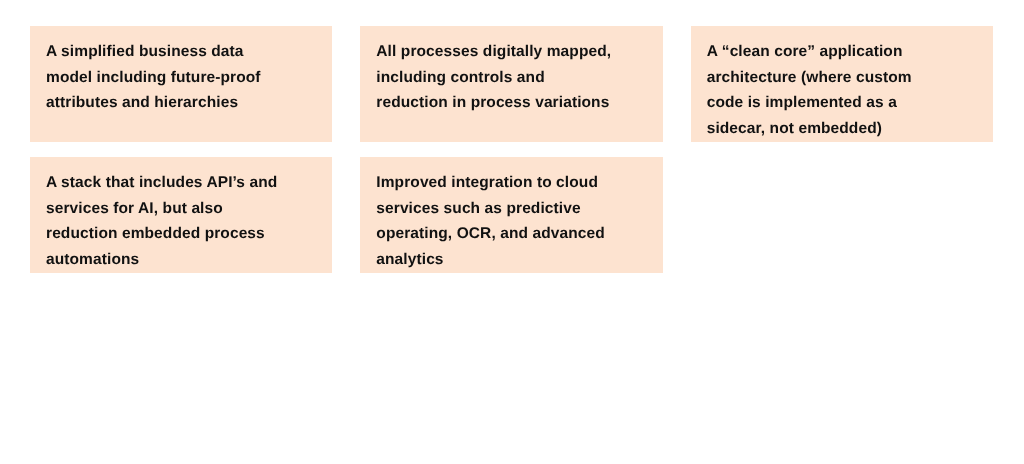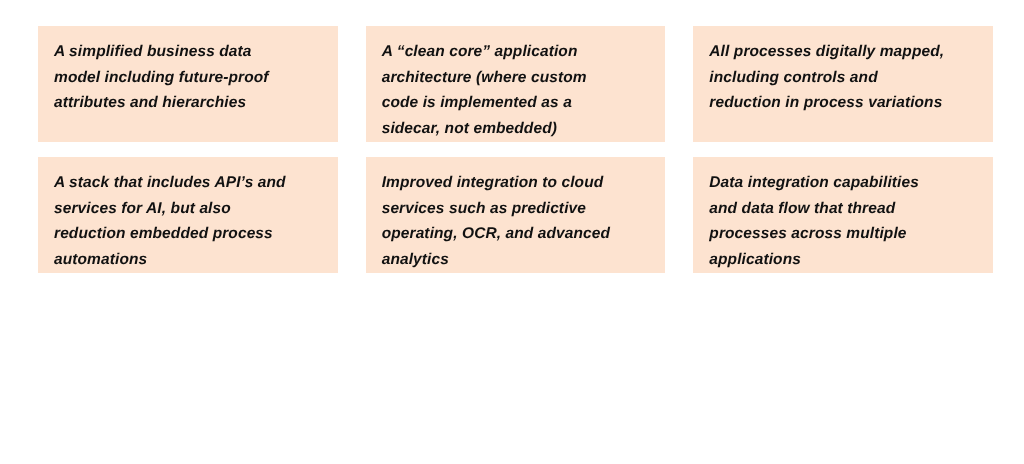--- a/index.html
+++ b/index.html
@@ -12,22 +12,21 @@
     background: #ffffff;
     font-family: "Liberation Sans", sans-serif;
     overflow: hidden;
   }
 
   .board {
     position: relative;
     width: 1024px;
     height: 428px;
     box-sizing: border-box;
-    padding: 26px 31px 24px 38px;
-    font-style: italic;
+    padding: 26px 31px 24px 30px;
   }
 
   .grid {
     display: grid;
     grid-template-columns: repeat(3, 1fr);
     grid-template-rows: repeat(3, 1fr);
     column-gap: 28px;
     row-gap: 15px;
     width: 100%;
     height: 100%;
@@ -60,49 +59,43 @@
   <div class="grid">
 
     <div class="card">
       <p class="card-text">A simplified business data
 model including future-proof
 attributes and hierarchies</p>
     </div>
 
 
     <div class="card">
+      <p class="card-text">All processes digitally mapped,
+including controls and
+reduction in process variations</p>
+    </div>
+
+    <div class="card">
       <p class="card-text">A “clean core” application
 architecture (where custom
 code is implemented as a
 sidecar, not embedded)</p>
-    </div>
-
-    <div class="card">
-      <p class="card-text">All processes digitally mapped,
-including controls and
-reduction in process variations</p>
     </div>
 
     <div class="card">
       <p class="card-text">A stack that includes API’s and
 services for AI, but also
 reduction embedded process
 automations</p>
     </div>
 
     <div class="card">
       <p class="card-text">Improved integration to cloud
 services such as predictive
 operating, OCR, and advanced
 analytics</p>
     </div>
 
 
 
-    <div class="card">
-      <p class="card-text">Data integration capabilities
-and data flow that thread
-processes across multiple
-applications</p>
-    </div>
 
   </div>
 </div>
 
 </body></html>

